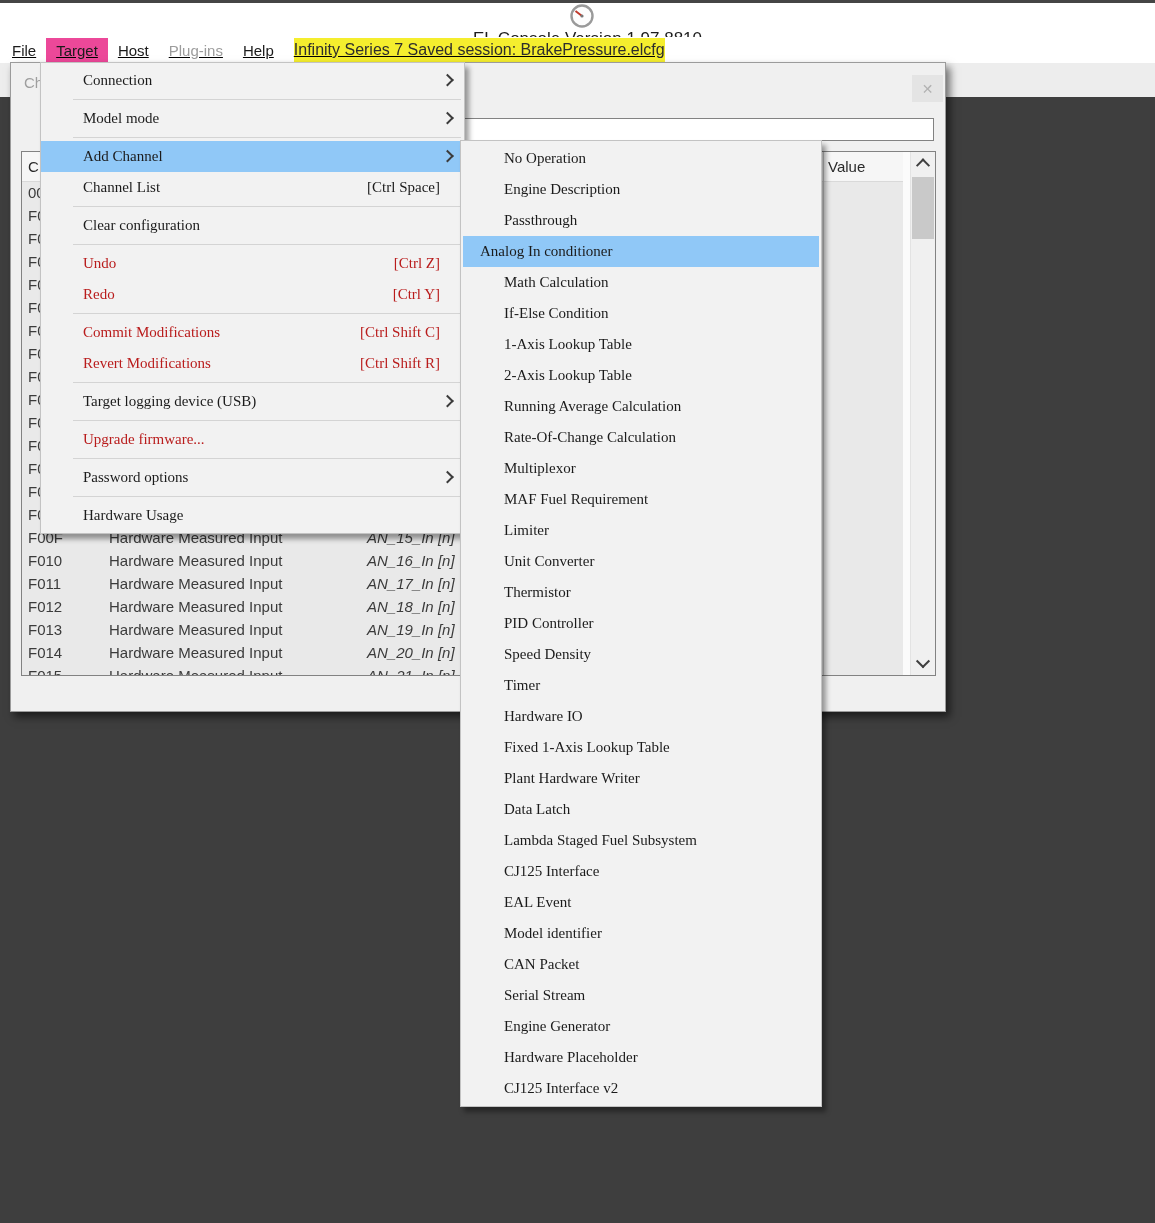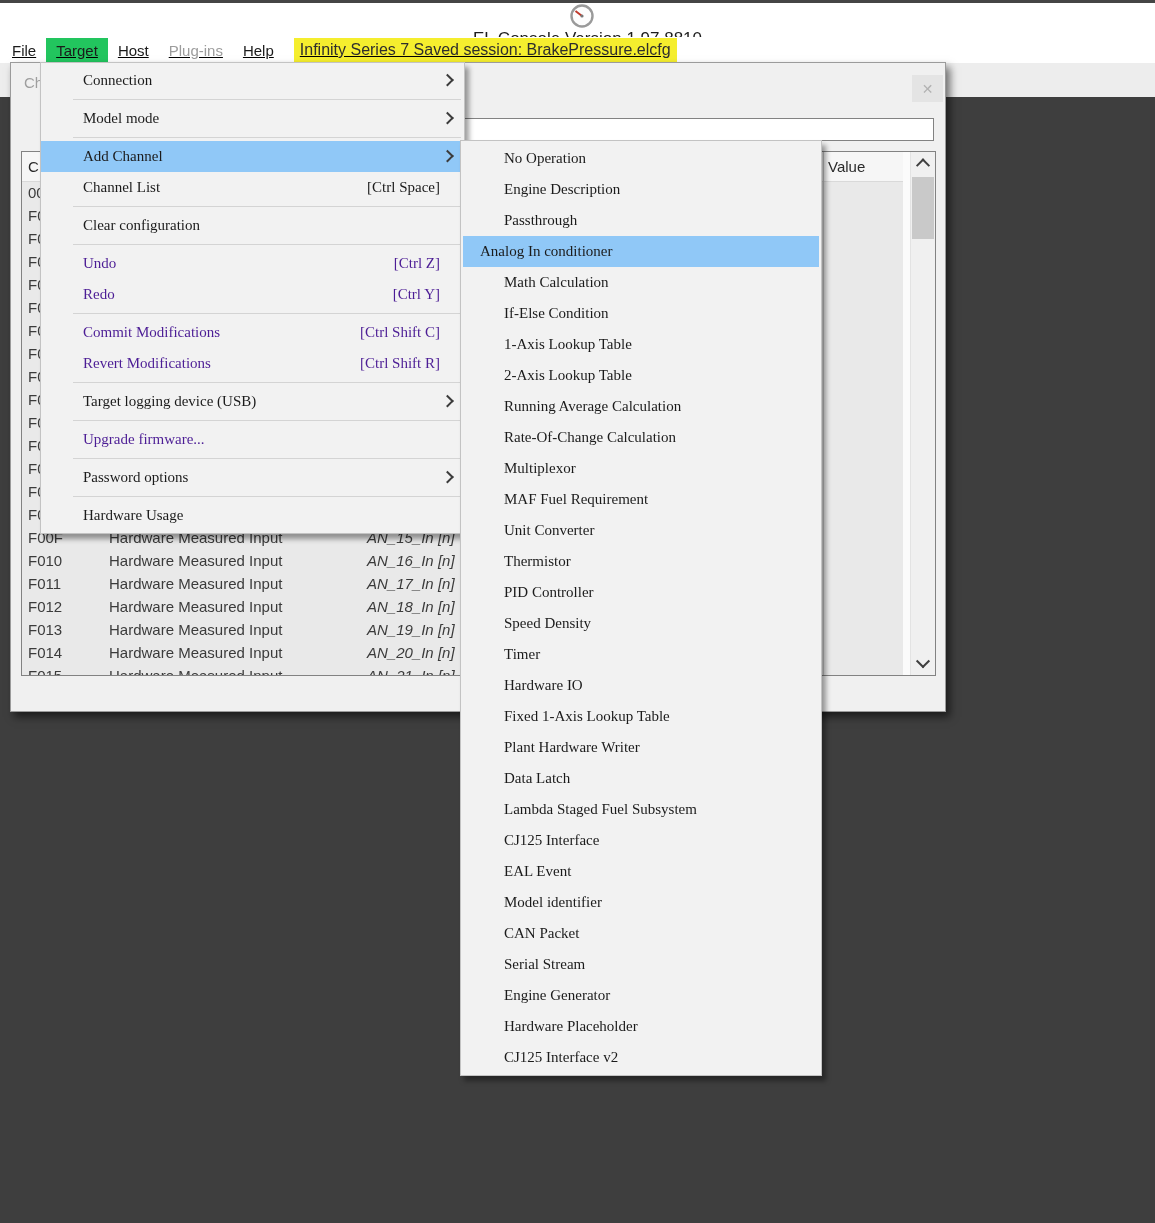--- a/index.html
+++ b/index.html
@@ -8,23 +8,23 @@
   .desktop{position:relative;width:1155px;height:1223px;background:#3e3e3e;overflow:hidden;}
   .top-edge{position:absolute;left:0;top:0;width:100%;height:3px;background:#454545;}
 
   
   .titlebar{position:absolute;left:0;top:3px;width:100%;height:34px;background:#ffffff;
             display:flex;align-items:center;padding-left:8px;box-sizing:border-box;flex-direction:column;}
   .title-text{font-size:17px;color:#1c1c1c;margin-left:12px;}
   .menubar{position:absolute;left:0;top:37px;width:100%;height:26px;background:#ffffff;
            display:flex;align-items:center;font-size:15px;box-sizing:border-box;padding-left:2px;text-decoration:underline;}
   .mb-item{padding:4px 10px;color:#1b1b1b;white-space:nowrap;}
-  .mb-item.selected{background:#22c55e;}
+  .mb-item.selected{background:#ec4899;}
   .mb-item.disabled{color:#9c9c9c;}
-  .session-banner{background:#f5ee2e;color:#2d2d2d;font-size:16px;padding:3px 6px;margin-left:10px;white-space:nowrap;}
+  .session-banner{background:#f5ee2e;color:#2d2d2d;font-size:16px;padding:3px 0;margin-left:10px;white-space:nowrap;}
   .app-strip{position:absolute;left:0;top:63px;width:100%;height:34px;background:#ededed;}
 
   
   .dialog{position:absolute;left:10px;top:62px;width:936px;height:650px;background:#f0f0f0;
           border:1px solid #9b9b9b;box-sizing:border-box;box-shadow:4px 5px 8px rgba(0,0,0,0.55);}
   .dlg-title{position:absolute;left:13px;top:11px;font-size:15px;color:#9e9e9e;}
   .close-btn{position:absolute;right:2px;top:12px;width:31px;height:27px;background:#e4e4e4;
              display:flex;align-items:center;justify-content:center;font-size:14px;color:#b2b2b2;}
   .search-label{position:absolute;left:12px;top:59px;font-size:15px;color:#1e1e1e;margin-left:36px;}
   .search-input{position:absolute;left:78px;top:55px;width:845px;height:23px;border:1px solid #828282;
@@ -55,21 +55,21 @@
   .sb-thumb{position:absolute;left:1px;right:1px;top:25px;height:62px;background:#c9c9c9;}
 
   
   .menu{position:absolute;background:#f2f2f2;border:1px solid #c3c3c3;box-sizing:border-box;
         box-shadow:4px 5px 5px rgba(0,0,0,0.38);padding:2px 0;font-size:15px;color:#1b1b1b;}
   .target-menu{left:40px;top:62px;width:425px;font-family:Liberation Serif, serif;}
   .submenu{left:460px;top:140px;width:362px;}
   .menu-item{height:31px;display:flex;align-items:center;padding:0 24px 0 42px;position:relative;white-space:nowrap;}
   .submenu .menu-item{padding-left:43px;font-family:Liberation Serif, serif;}
   .menu-item .mi-shortcut{margin-left:auto;}
-  .menu-item.disabled{color:#4c1d95;}
+  .menu-item.disabled{color:#b91c1c;}
   .menu-item.highlight{background:#90c8f7;}
   .submenu .menu-item.highlight{margin:0 2px;padding-left:17px;}
   .mi-arrow{position:absolute;right:12px;top:50%;width:7px;height:7px;
             border-top:2px solid #3c3c3c;border-right:2px solid #3c3c3c;
             transform:translateY(-60%) rotate(45deg);}
   .menu-sep{height:1px;background:#d4d4d4;margin:3px 3px 3px 32px;}
 </style>
 </head>
 <body>
 
@@ -299,20 +299,23 @@
       <div class="menu-item">
         <span class="mi-label">Rate-Of-Change Calculation</span>
       </div>
       <div class="menu-item">
         <span class="mi-label">Multiplexor</span>
       </div>
       <div class="menu-item">
         <span class="mi-label">MAF Fuel Requirement</span>
       </div>
       <div class="menu-item">
+        <span class="mi-label">Limiter</span>
+      </div>
+      <div class="menu-item">
         <span class="mi-label">Unit Converter</span>
       </div>
       <div class="menu-item">
         <span class="mi-label">Thermistor</span>
       </div>
       <div class="menu-item">
         <span class="mi-label">PID Controller</span>
       </div>
       <div class="menu-item">
         <span class="mi-label">Speed Density</span>

